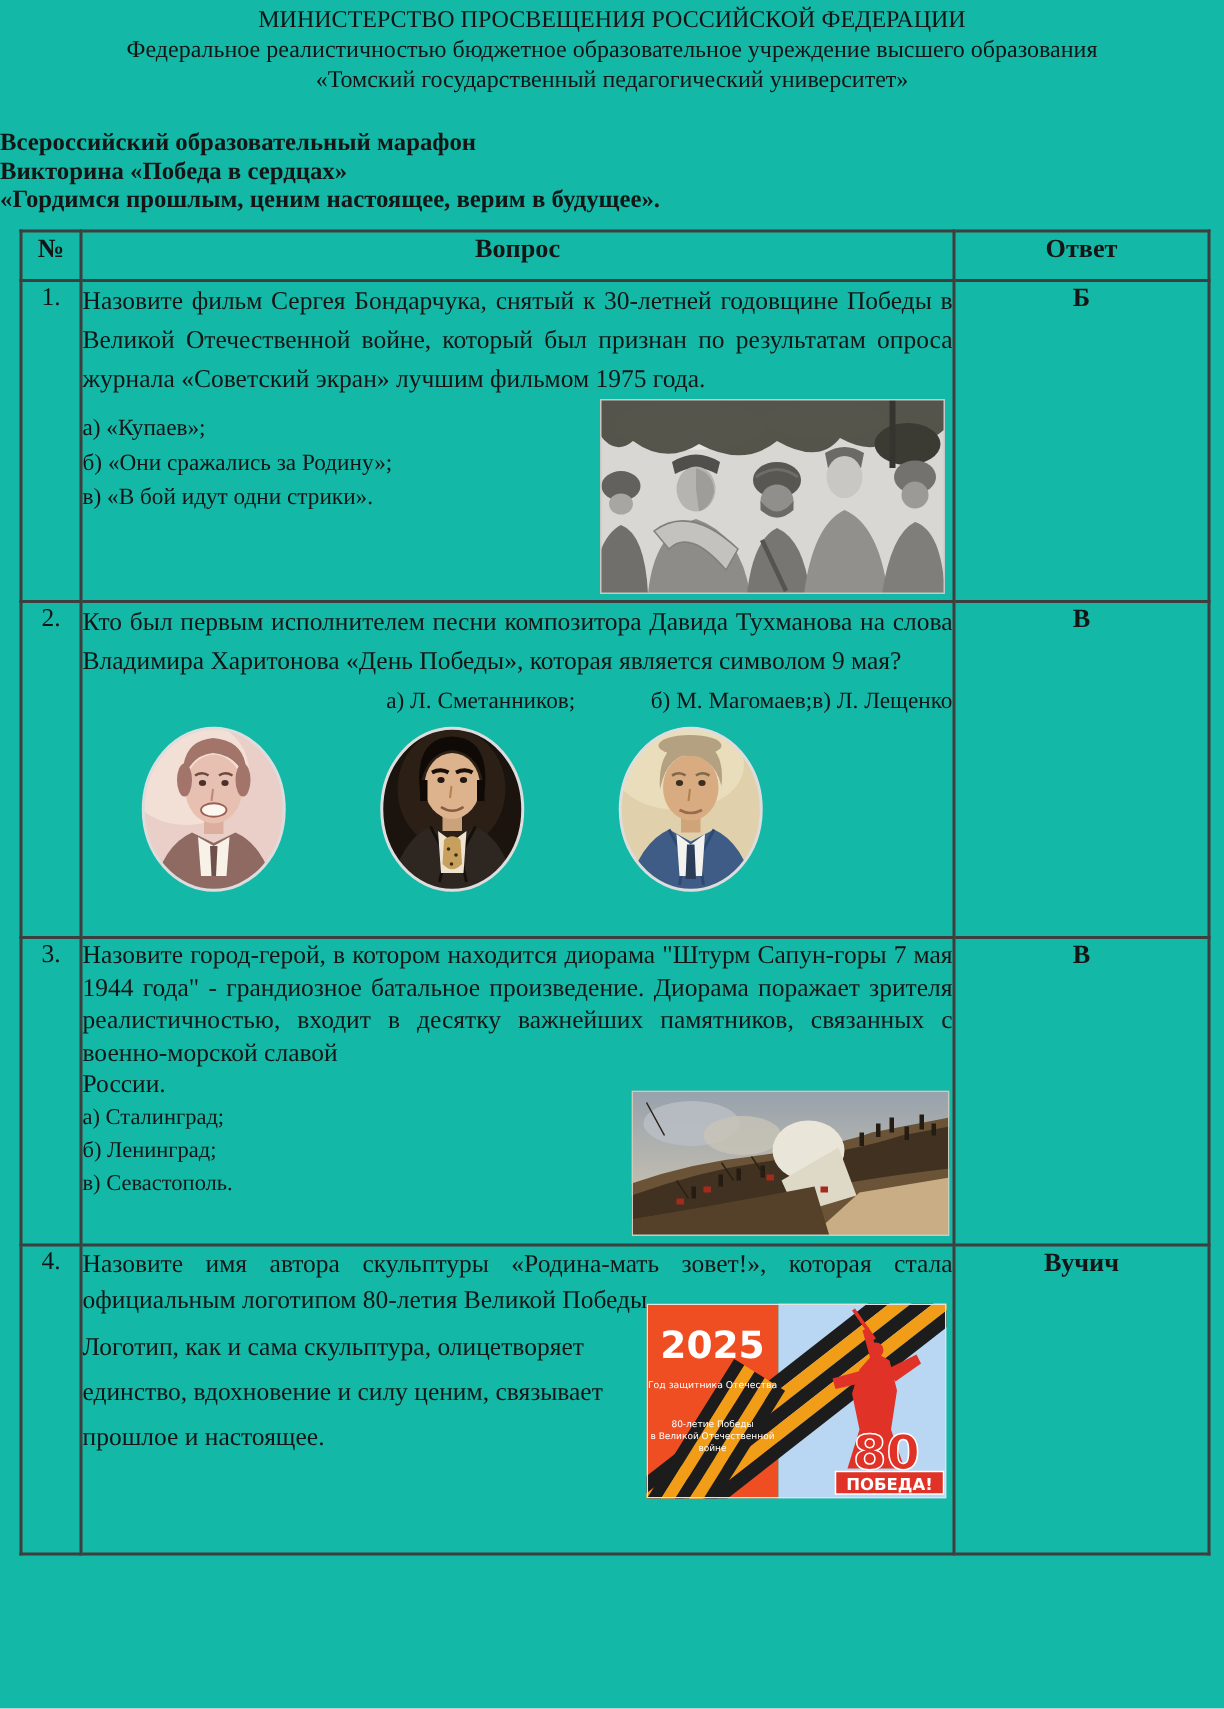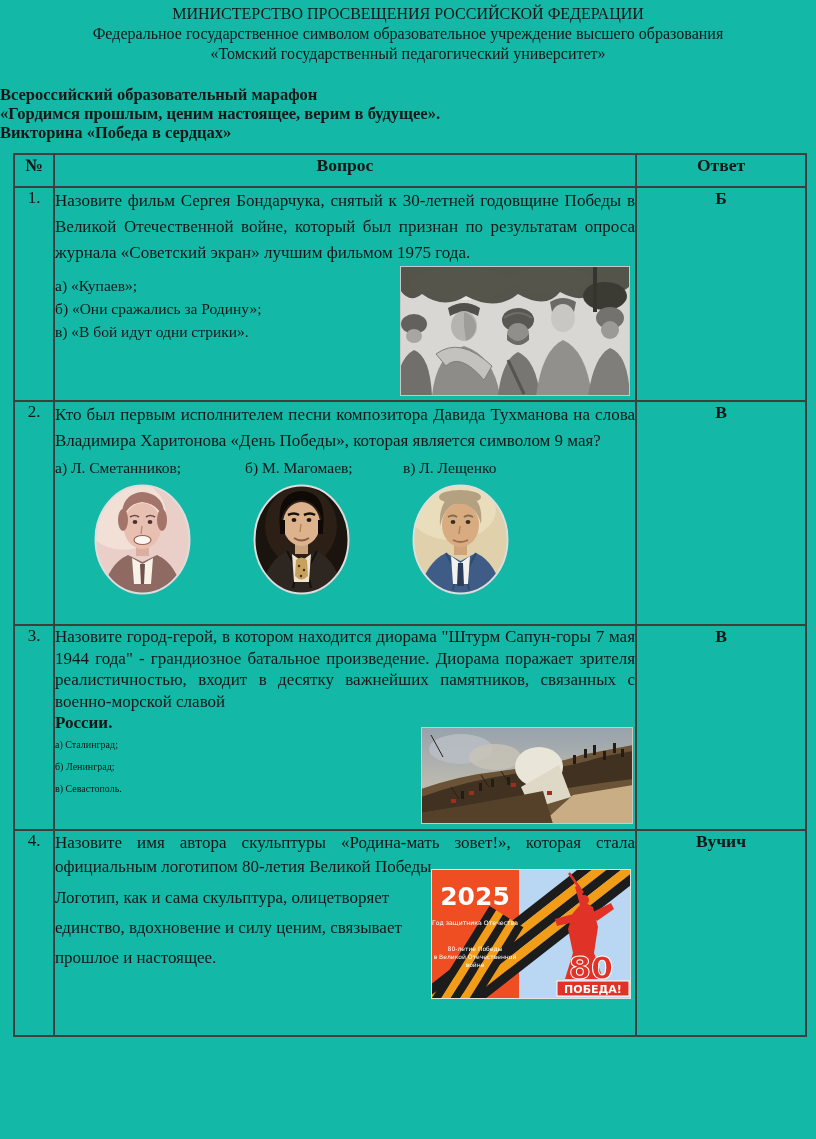--- a/index.html
+++ b/index.html
@@ -16,49 +16,49 @@
   table.quiz td, table.quiz th{ border:2px solid #3e3e3e; vertical-align:top; padding:0; }
   th.hnum, th.hq, th.hans{ font-size:17.5px; font-weight:bold; text-align:center; padding-top:8px; height:31px; }
   td.cnum{ text-align:center; font-size:17px; padding-top:7px; }
   td.cans{ text-align:center; font-size:17.5px; font-weight:bold; padding-top:7px; }
   td.cq{ position:relative; padding:6px 9px 0 11px; font-size:17px; }
   .qtext{ margin:0; text-align:justify; }
   .r1 .qtext{ line-height:26px; }
   .r2 .qtext{ line-height:26px; }
   .r3 .qtext, .r3 .qtail{ line-height:21.5px; }
   .r4 .qtext{ line-height:24px; }
-  .qtail{ margin:0;font-weight:bold; }
+  .qtail{ margin:0; }
   .opts{ margin-top:8px; font-size:15.5px; line-height:23px; }
-  .r3 .opts{ margin-top:0; font-size:10px; line-height:22px;font-family:Liberation Serif, serif; }
-  .labels{ margin-top:3px; font-size:15.5px; line-height:22px; white-space:nowrap; }
+  .r3 .opts{ margin-top:0; font-size:15px; line-height:22px;font-family:Liberation Serif, serif; }
+  .labels{ margin-top:3px; font-size:15.5px; line-height:22px; white-space:nowrap;text-align:right; }
   .labels .lab1{ display:inline-block; width:190px; }
   .labels .lab2{ display:inline-block; width:158px; }
   .portraits{ display:flex; gap:62px; margin:5px 0 0 39px; }
   .qcont{ margin:4px 0 0 0; line-height:30px; width:358px; }
   .absimg{ position:absolute; }
   .img-soldiers{ top:78px; left:345px; }
   .img-painting{ top:101px; left:366px; }
   .img-logo{ top:38px; left:376px; }
   .r1-h td{ height:212px; } .r2-h td{ height:222px; } .r3-h td{ height:203px; } .r4-h td{ height:204px; }
 </style>
 </head>
 <body>
 
 <div class="page">
 
   <div class="hdr">
     <div>МИНИСТЕРСТВО ПРОСВЕЩЕНИЯ РОССИЙСКОЙ ФЕДЕРАЦИИ</div>
-    <div>Федеральное государственное символом образовательное учреждение высшего образования</div>
+    <div>Федеральное реалистичностью бюджетное образовательное учреждение высшего образования</div>
     <div>«Томский государственный педагогический университет»</div>
   </div>
 
   <div class="marathon">
     <div>Всероссийский образовательный марафон</div>
+    <div>Викторина «Победа в сердцах»</div>
     <div>«Гордимся прошлым, ценим настоящее, верим в будущее».</div>
-    <div>Викторина «Победа в сердцах»</div>
   </div>
 
 
   <table class="quiz">
     <colgroup>
         <col style="width:40px">
         <col style="width:582px">
         <col style="width:170px">
       </colgroup>
     <tbody>

